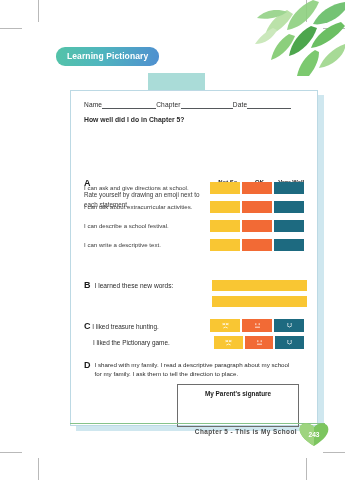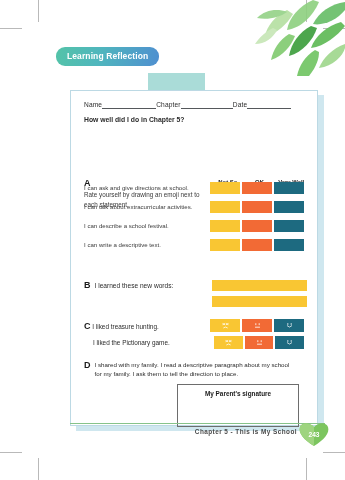--- a/index.html
+++ b/index.html
@@ -162,21 +162,21 @@
   <path d="M34 10 C22 16 14 26 12 36 C24 34 34 24 40 14 Z" fill="#b7e0a4" opacity=".95"></path>
   <path d="M4 18 C14 20 26 18 34 12 C24 8 12 10 4 18 Z" fill="#9ed692"></path>
   <path d="M88 22 C74 26 62 36 58 48 C72 46 84 36 92 26 Z" fill="#6cbf63"></path>
   <path d="M58 26 C46 32 38 44 36 56 C50 52 60 40 64 28 Z" fill="#4da64d"></path>
   <path d="M36 34 C26 40 20 50 18 60 C30 56 38 46 42 36 Z" fill="#8ccf7c"></path>
   <path d="M92 44 C80 48 70 58 66 68 C80 66 90 56 92 48 Z" fill="#a7da96"></path>
   <path d="M62 50 C52 56 46 66 44 76 L56 76 C64 66 66 58 66 52 Z" fill="#7cc96f"></path>
   <path d="M20 28 C12 32 6 38 2 44 C12 44 20 38 24 30 Z" fill="#cbe8bc"></path>
 </svg>
 
-<div id="badge">Learning Reflection</div>
+<div id="badge">Learning Pictionary</div>
 
 <div id="tab"></div>
 
 <div id="card-shadow"></div>
 <div id="card">
   <div class="inner">
 
     <div class="nameline">
       <span>Name</span><span class="u" style="width:54px">&nbsp;</span><span>Chapter</span><span class="u" style="width:52px">&nbsp;</span><span>Date</span><span class="u" style="width:44px">&nbsp;</span>
     </div>

